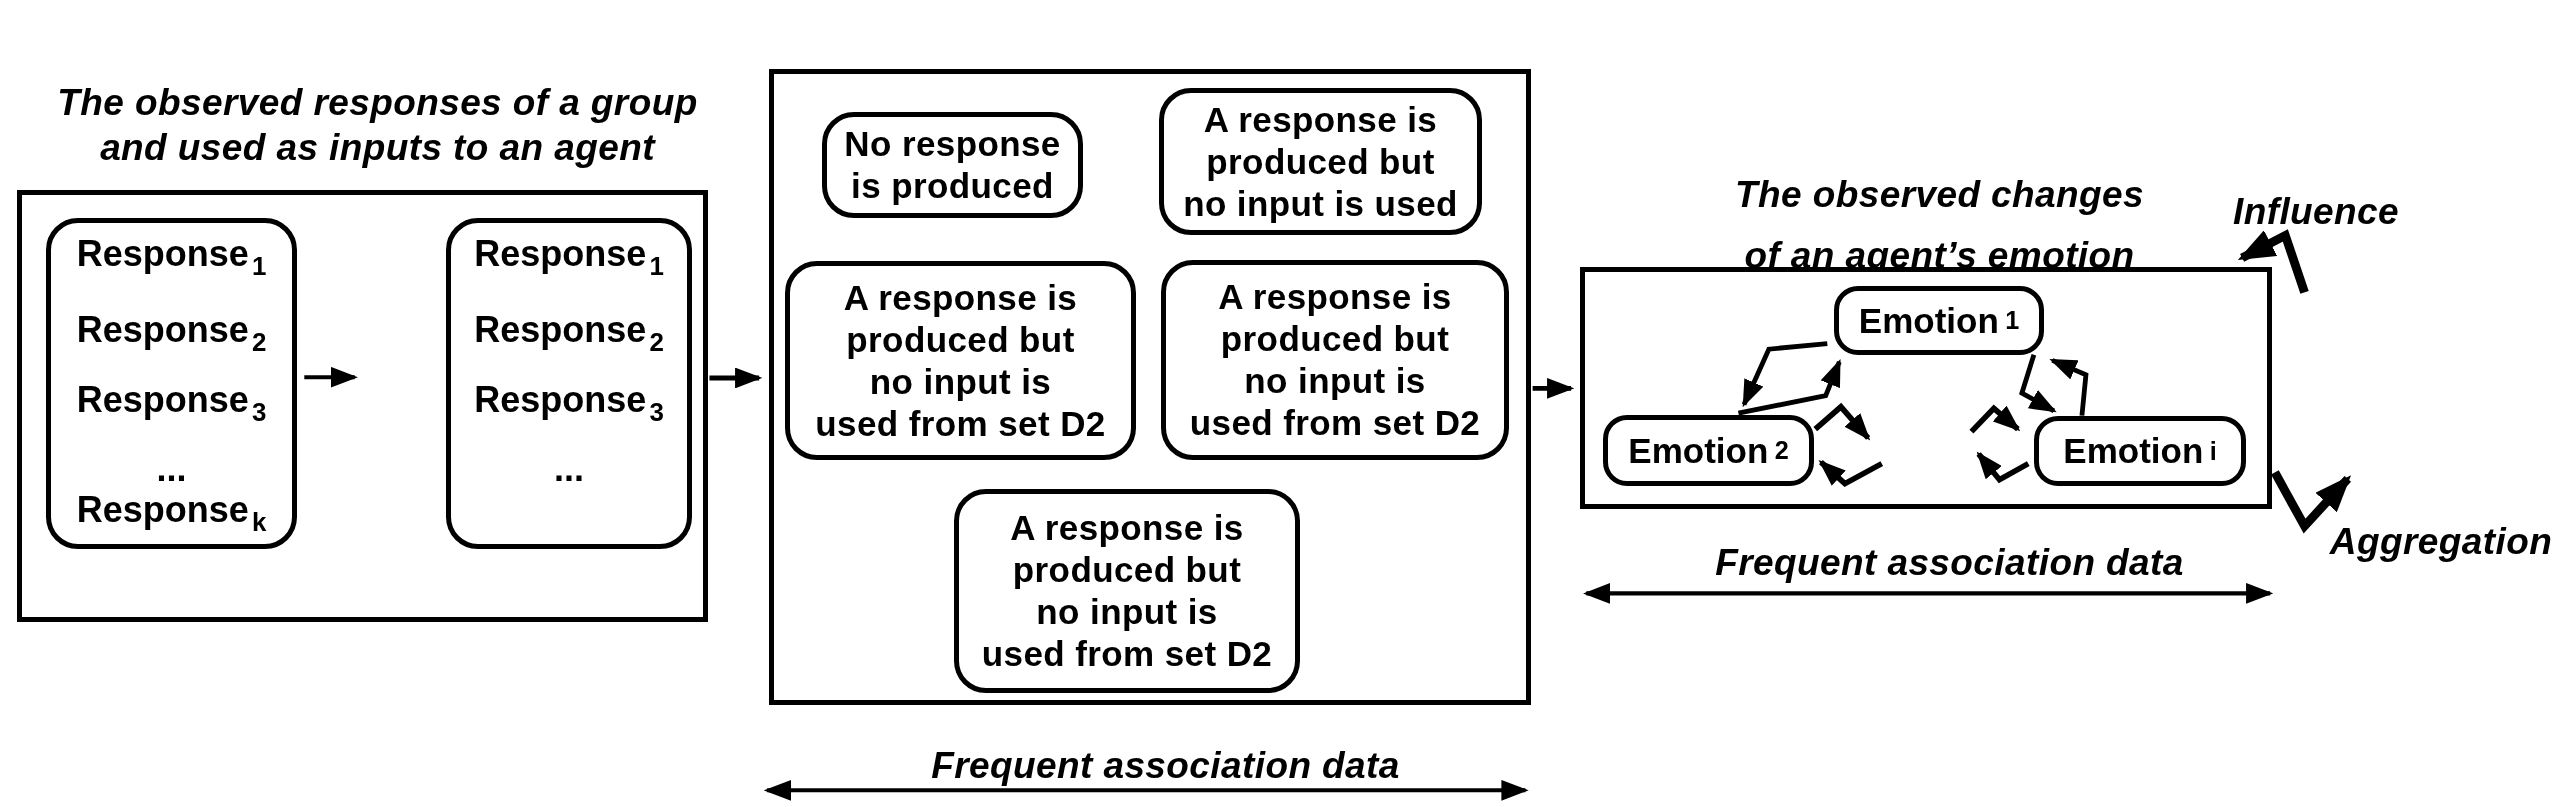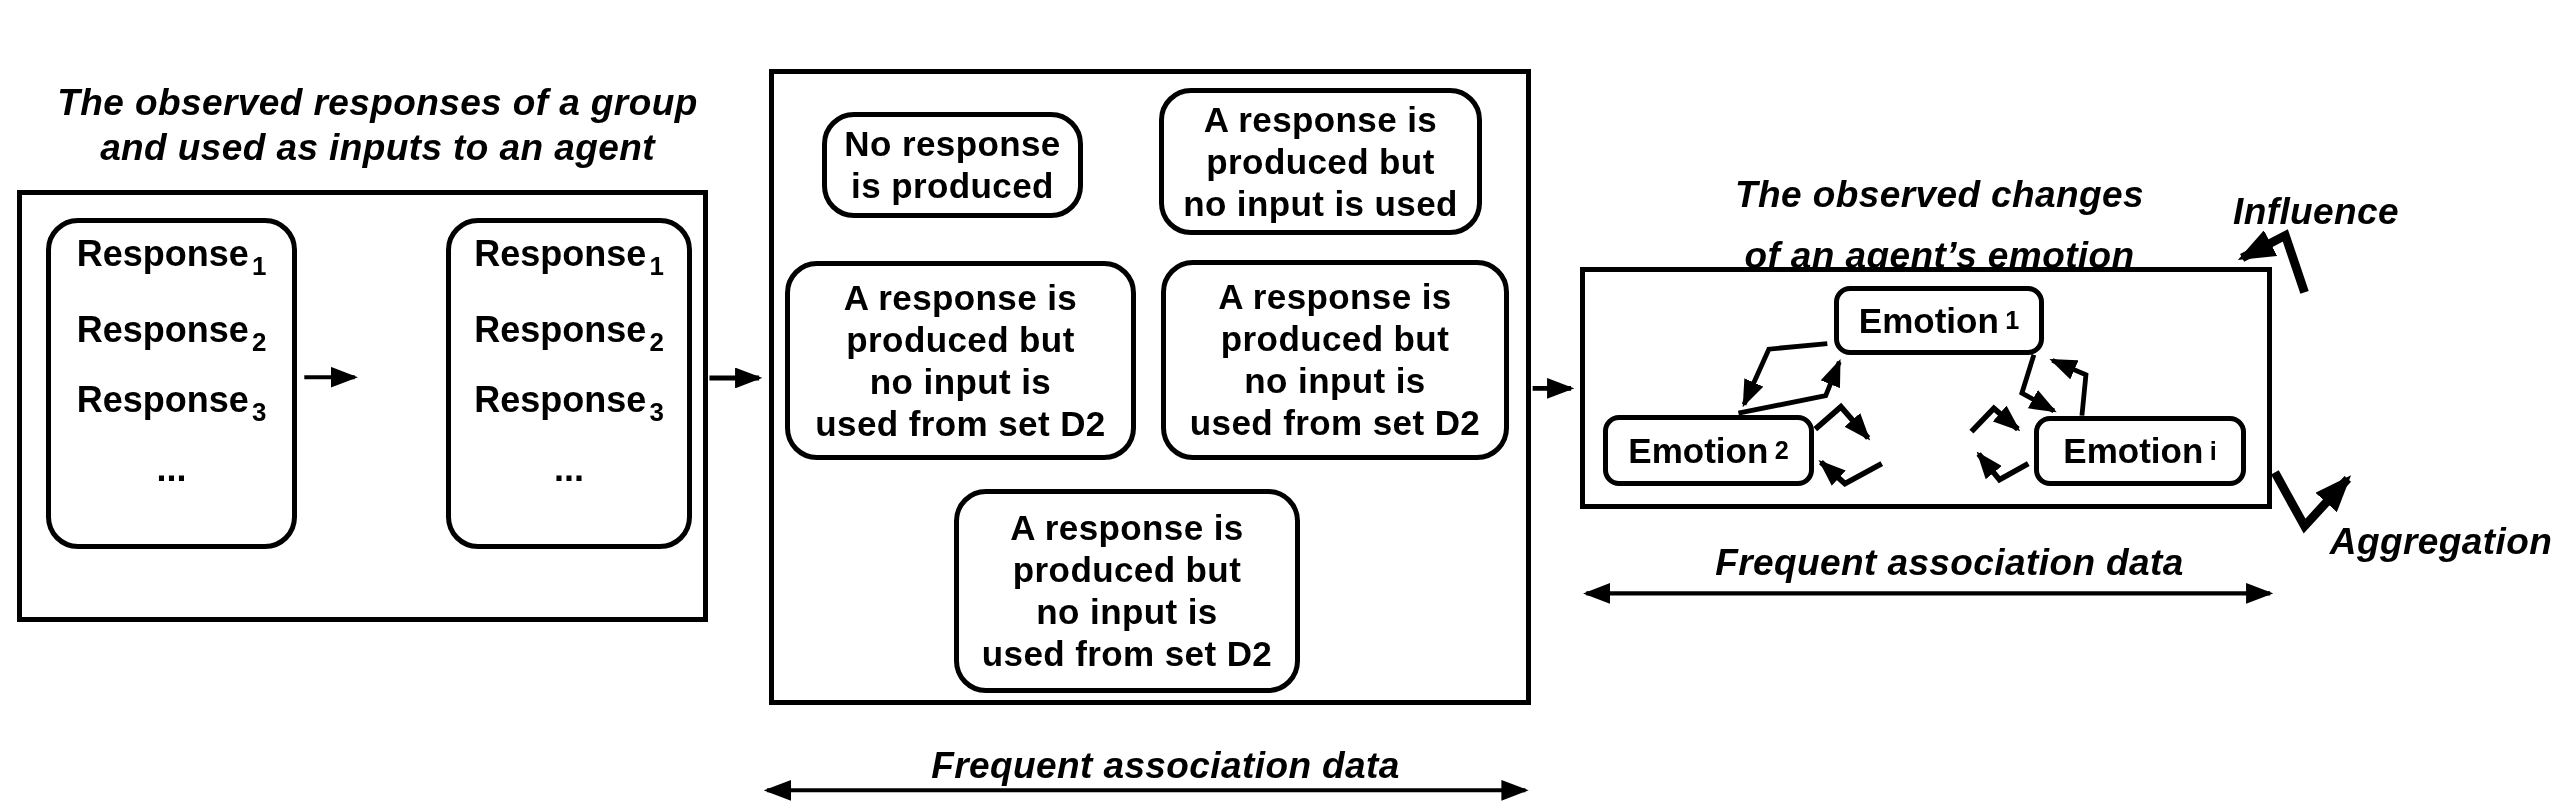--- a/index.html
+++ b/index.html
@@ -28,21 +28,21 @@
     position:absolute; left:0; width:100%; height:40px; line-height:40px;
     text-align:center; font-weight:bold; font-size:36px;
   }
   .sub { font-size:0.72em; vertical-align:-0.35em; margin-left:3.2px; }
   .lvl-label {
     position:absolute; height:42px; line-height:42px; text-align:center;
     font-weight:bold; font-size:37px;
   }
   .dots { font-weight:bold; font-size:38px; text-align:center; line-height:48px; }
   .ebox {
-    border:5.6px solid #000; border-radius:16px; background:#ffffff;
+    border:5.6px solid #000; border-radius:24px; background:#ffffff;
     display:flex; align-items:center; justify-content:center;
     font-weight:bold; font-size:35px;
   }
   svg.overlay { position:absolute; left:0; top:0; z-index:6; pointer-events:none; }
   .boxlayer { z-index:2; }
 </style>
 </head>
 <body>
 
 <div class="stage">
@@ -51,20 +51,21 @@
 and used as inputs to an agent</div>
 
   <div class="abs container boxlayer" style="left:17px; top:190px; width:691px; height:432px;"></div>
 
   <div class="abs rbox boxlayer" style="left:46px; top:218px; width:251px; height:331px;"></div>
   <div class="abs boxlayer" style="left:46px; top:218px; width:251px; height:331px;">
     <div class="rrow" style="top:16px;"><span>Response</span><span class="sub">1</span></div>
     <div class="rrow" style="top:92px;"><span>Response</span><span class="sub">2</span></div>
     <div class="rrow" style="top:162px;"><span>Response</span><span class="sub">3</span></div>
     <div class="rrow" style="top:231px;"><span>...</span></div>
+    <div class="rrow" style="top:272px;"><span>Response</span><span class="sub">k</span></div>
   </div>
   <div class="lvl-label" style="left:46px; top:573px; width:251px;">Level 1</div>
 
   <div class="abs dots" style="left:364px; top:349px; width:56px; height:48px;">...</div>
 
   <div class="abs rbox boxlayer" style="left:446px; top:218px; width:246px; height:331px;"></div>
   <div class="abs boxlayer" style="left:446px; top:218px; width:246px; height:331px;">
     <div class="rrow" style="top:16px;"><span>Response</span><span class="sub">1</span></div>
     <div class="rrow" style="top:92px;"><span>Response</span><span class="sub">2</span></div>
     <div class="rrow" style="top:162px;"><span>Response</span><span class="sub">3</span></div>

